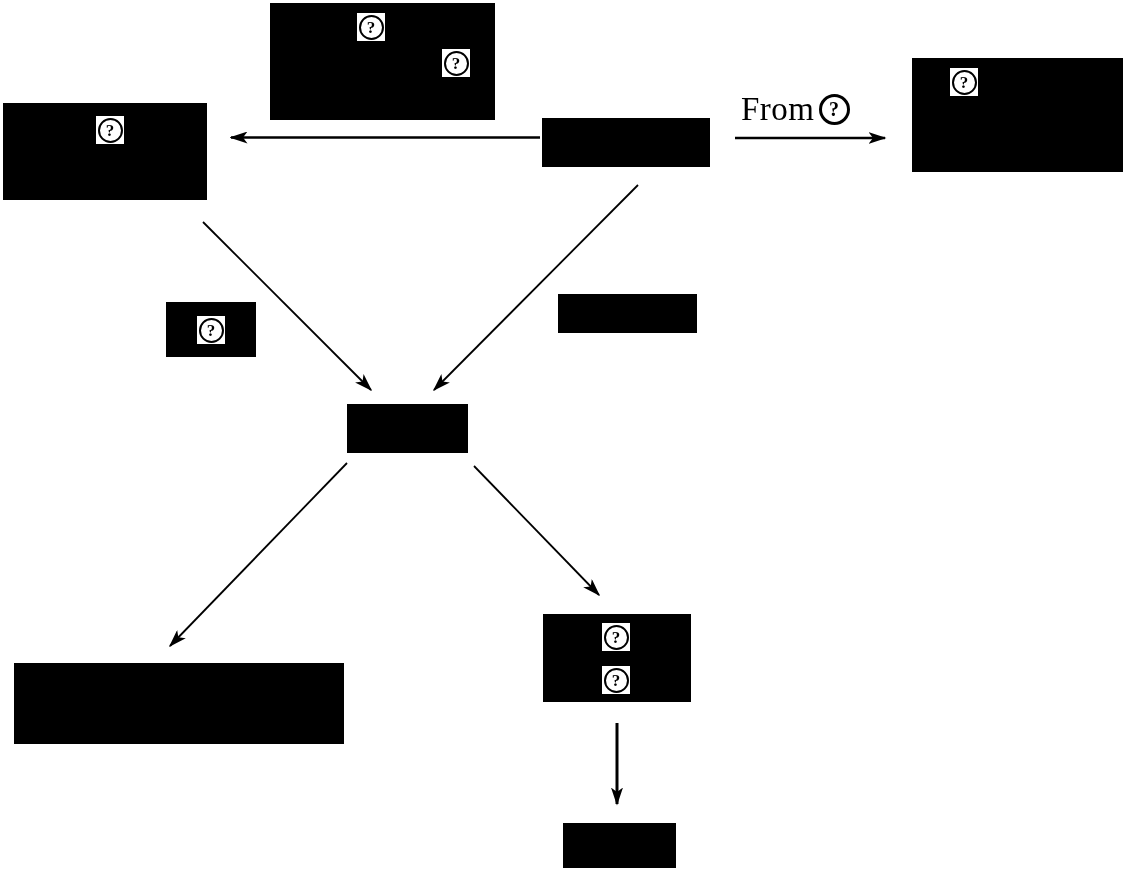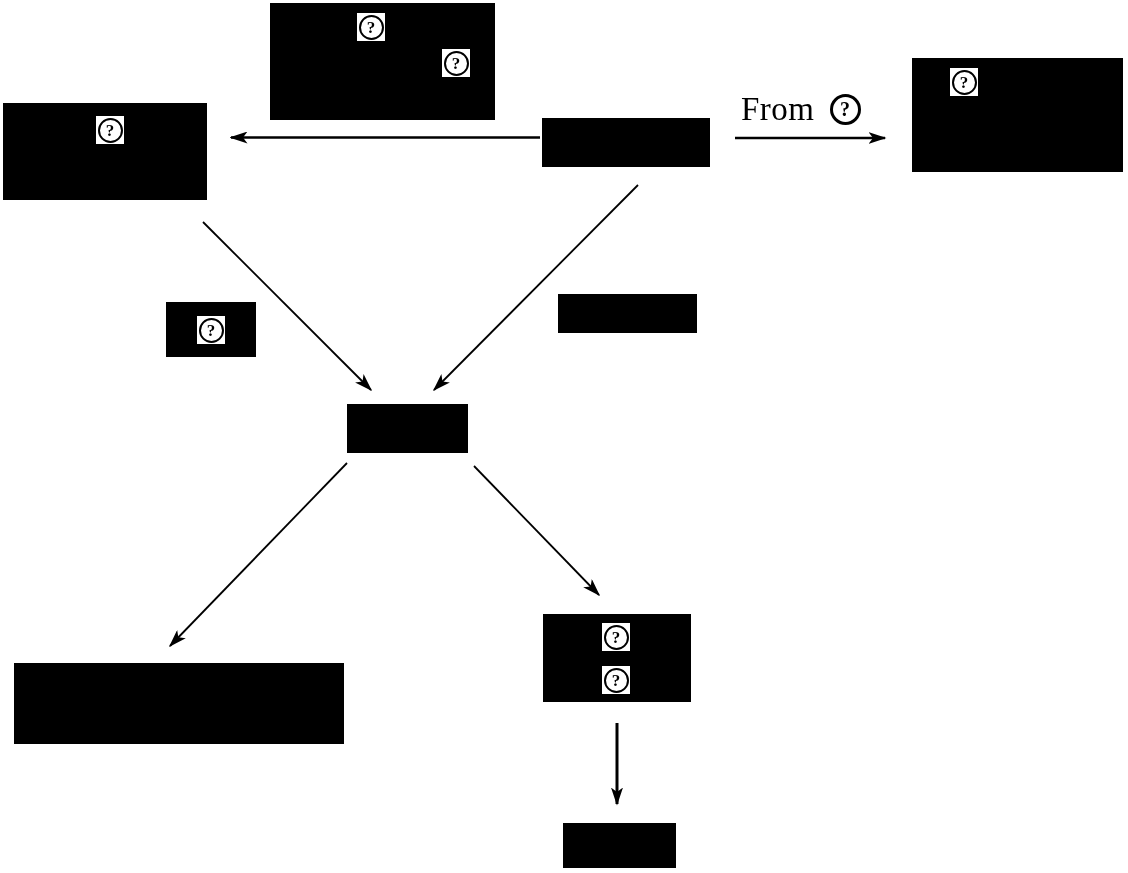--- a/index.html
+++ b/index.html
@@ -48,21 +48,21 @@
     text-align: center;
     display: block;
   }
   
   .edge-label {
     position: absolute;
     left: 741px;
     top: 93px;
     display: flex;
     align-items: center;
-    gap: 15px;
+    gap: 4px;
     color: #000000;
   }
   .edge-label .word {
     font-size: 33px;
     line-height: 33px;
     letter-spacing: 0.5px;
   }
   .edge-label .qc-big {
     width: 25px;
     height: 25px;

